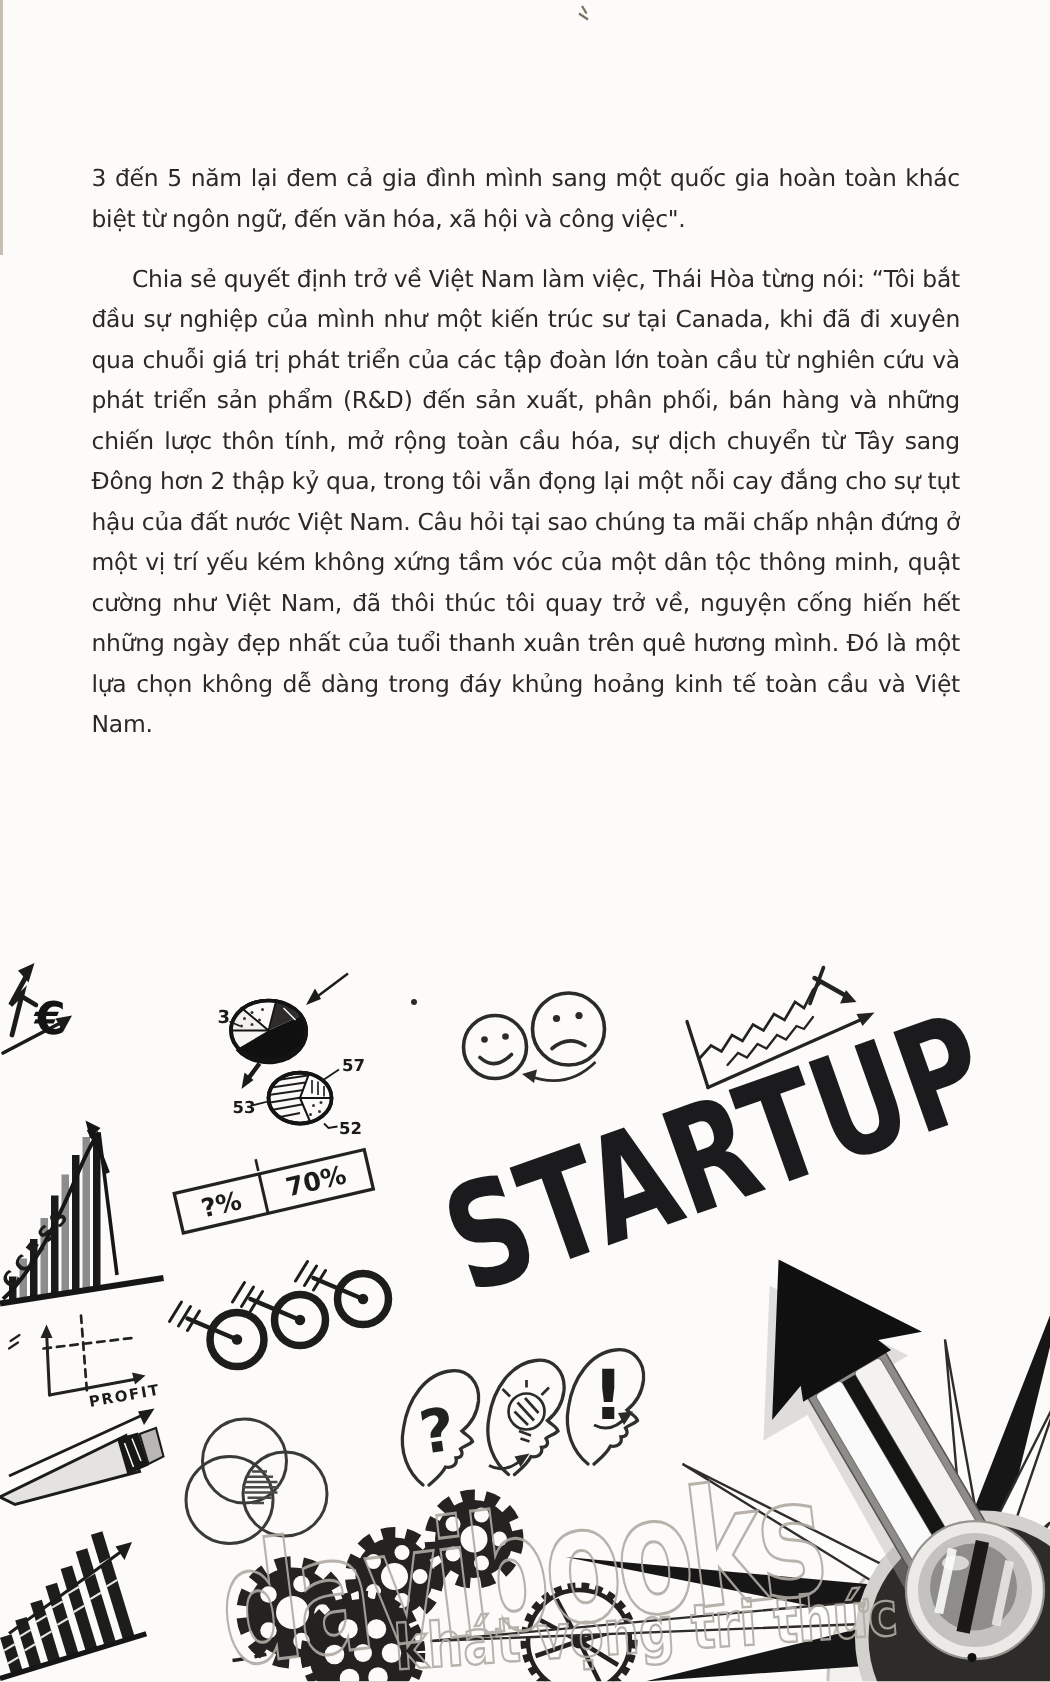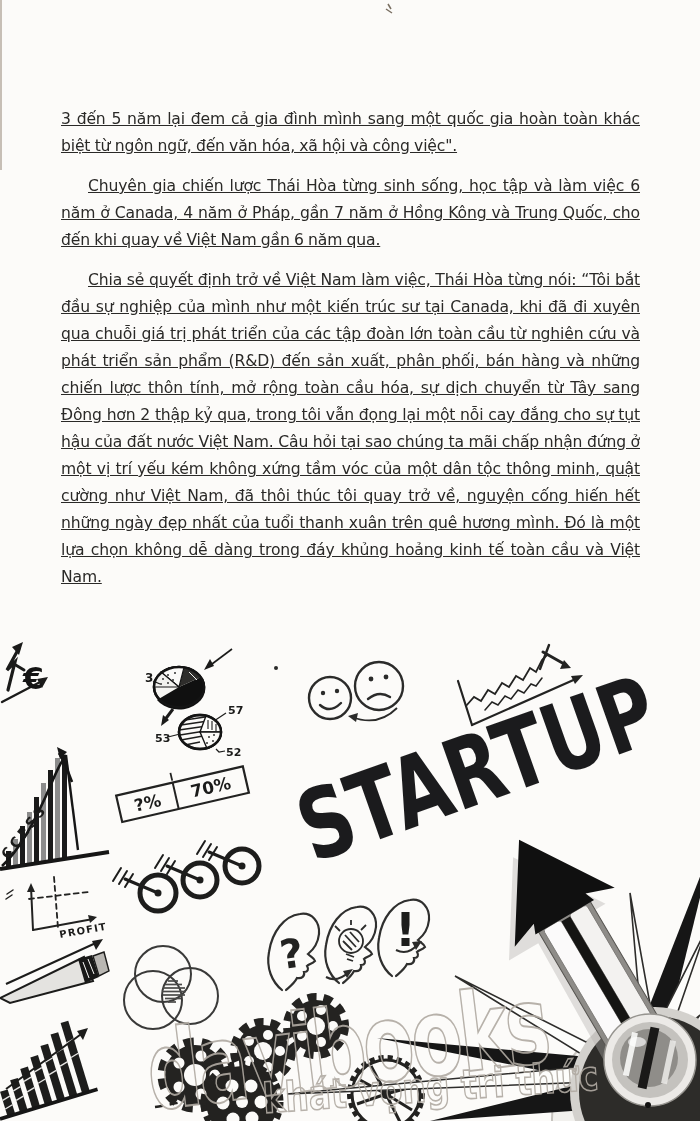--- a/index.html
+++ b/index.html
@@ -5,35 +5,34 @@
   html,body{margin:0;padding:0;}
   body{
     width:700px;height:1121px;position:relative;overflow:hidden;
     background:#fcfbf9;
     font-family:"DejaVu Sans","Liberation Sans",sans-serif;
   }
   .page-edge{position:absolute;left:0;top:0;width:2px;height:170px;background:#9a8e80;opacity:.55;}
   .text-block{
     position:absolute;left:61px;top:106px;width:579px;
     color:#2a2927;font-size:15.6px;line-height:27px;
-    text-align:justify;letter-spacing:-0.15px;word-spacing:-0.5px;text-decoration:underline;
+    text-align:justify;letter-spacing:-0.15px;word-spacing:-0.5px;
   }
   .text-block p{margin:0 0 13px 0;}
   .text-block p.indent{text-indent:27px;}
   .art{position:absolute;left:0;top:0;width:700px;height:1121px;}
   svg text{user-select:none;}
 </style>
 </head>
 <body>
 
 <div class="page-edge"></div>
 
 <div class="text-block">
   <p>3 đến 5 năm lại đem cả gia đình mình sang một quốc gia hoàn toàn khác biệt từ ngôn ngữ, đến văn hóa, xã hội và công việc".</p>
-  <p class="indent">Chuyên gia chiến lược Thái Hòa từng sinh sống, học tập và làm việc 6 năm ở Canada, 4 năm ở Pháp, gần 7 năm ở Hồng Kông và Trung Quốc, cho đến khi quay về Việt Nam gần 6 năm qua.</p>
   <p class="indent">Chia sẻ quyết định trở về Việt Nam làm việc, Thái Hòa từng nói: “Tôi bắt đầu sự nghiệp của mình như một kiến trúc sư tại Canada, khi đã đi xuyên qua chuỗi giá trị phát triển của các tập đoàn lớn toàn cầu từ nghiên cứu và phát triển sản phẩm (R&amp;D) đến sản xuất, phân phối, bán hàng và những chiến lược thôn tính, mở rộng toàn cầu hóa, sự dịch chuyển từ Tây sang Đông hơn 2 thập kỷ qua, trong tôi vẫn đọng lại một nỗi cay đắng cho sự tụt hậu của đất nước Việt Nam. Câu hỏi tại sao chúng ta mãi chấp nhận đứng ở một vị trí yếu kém không xứng tầm vóc của một dân tộc thông minh, quật cường như Việt Nam, đã thôi thúc tôi quay trở về, nguyện cống hiến hết những ngày đẹp nhất của tuổi thanh xuân trên quê hương mình. Đó là một lựa chọn không dễ dàng trong đáy khủng hoảng kinh tế toàn cầu và Việt Nam.</p>
 </div>
 
 <svg class="art" viewBox="0 0 700 1121">
 
   <g stroke="#7a6f62" stroke-width="1.5" fill="none">
     <path d="M388,4 l3,5 m-5,0 l6,4"></path>
   </g>
 
   <g stroke="#1b1b1a" fill="none" stroke-linecap="round">

